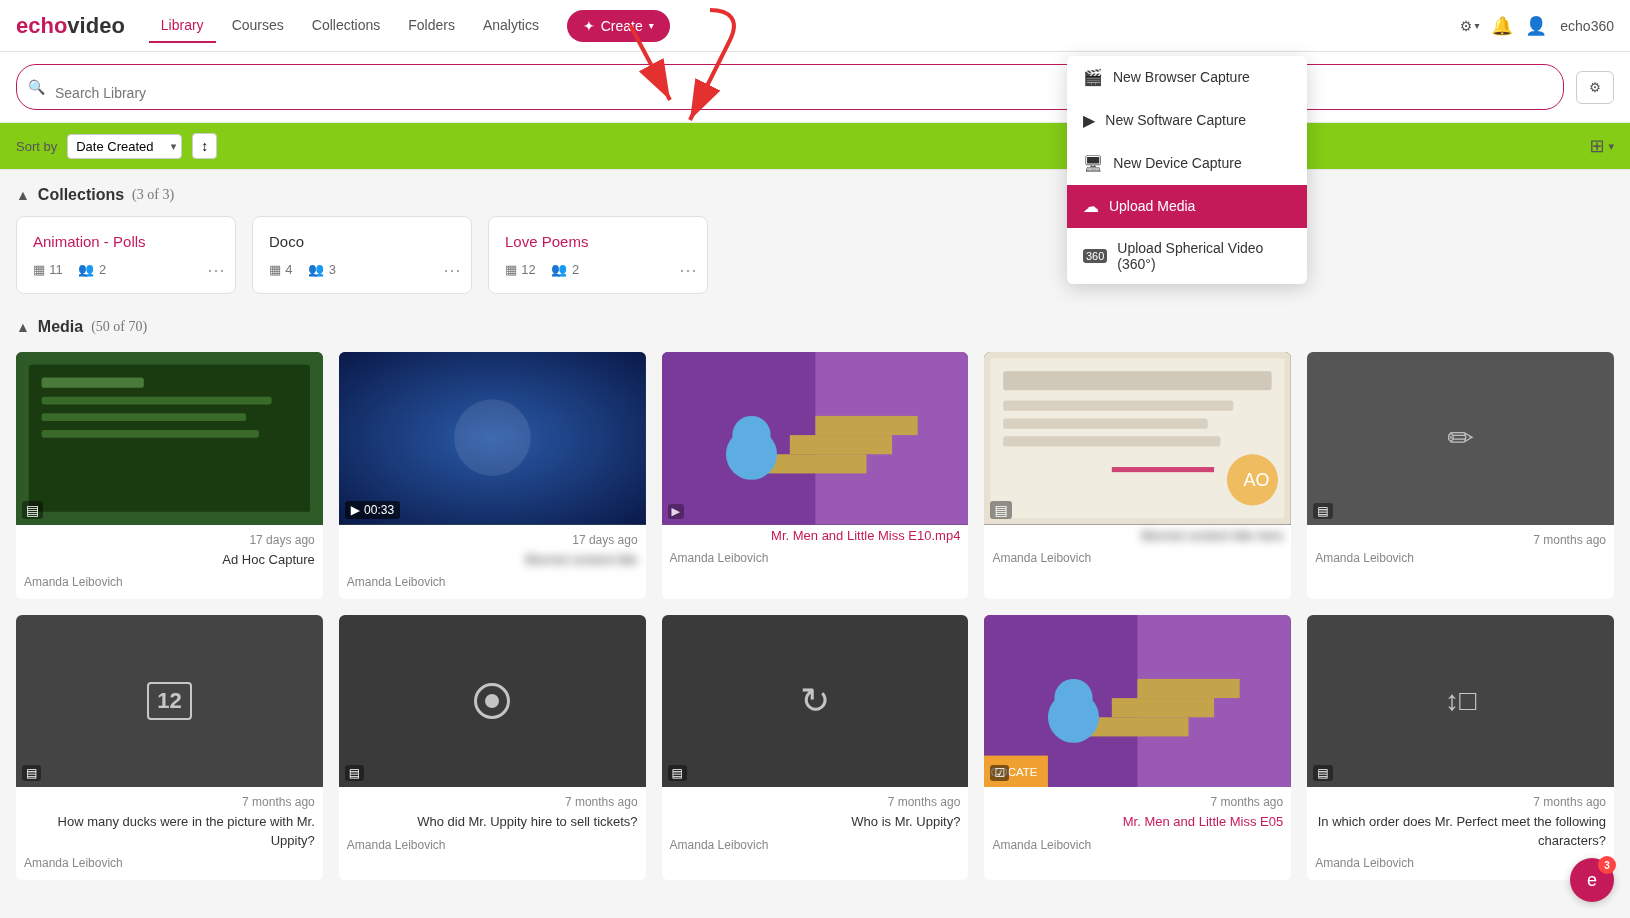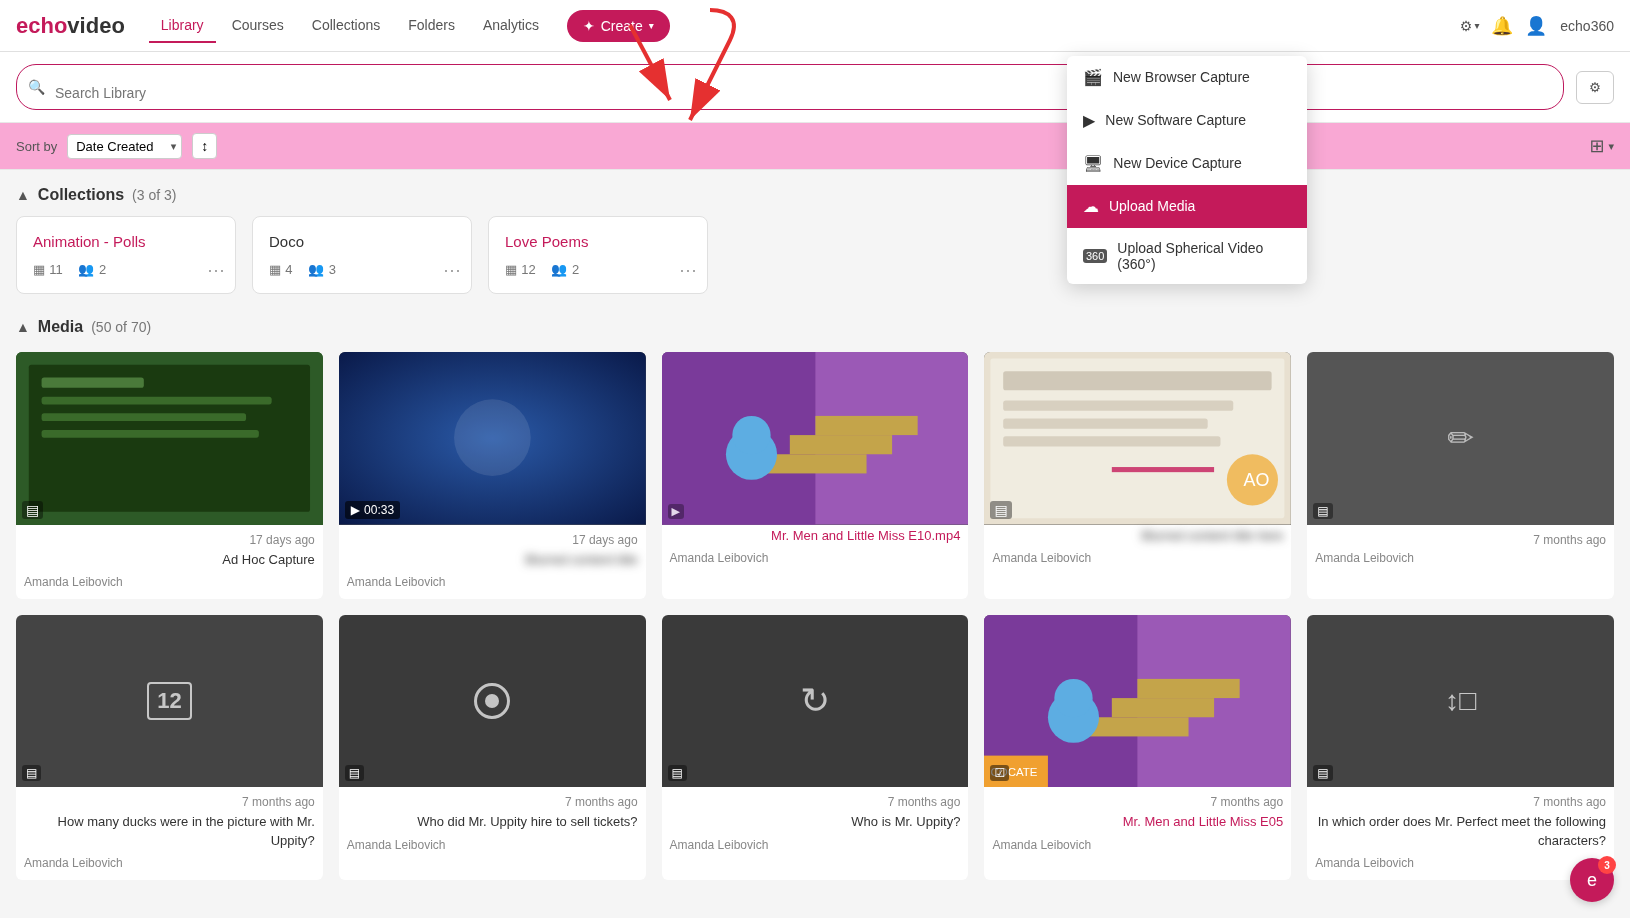--- a/index.html
+++ b/index.html
@@ -23,36 +23,36 @@
     .dropdown-item { display: flex; align-items: center; gap: 10px; padding: 12px 16px; cursor: pointer; color: #333; font-size: 14px; }
     .dropdown-item.highlighted { background: #c41a5a; color: #fff; }
 
     
     .search-bar-area { background: #fff; padding: 12px 16px; border-bottom: 1px solid #e8e8e8; display: flex; align-items: center; gap: 12px; }
     .search-container { flex: 1; position: relative; }
     .search-input { width: 100%; border: 1px solid #be185d; border-radius: 20px; padding: 20px 16px 8px 38px; font-size: 14px; outline: none; color: #555; }
     .search-icon-wrap { position: absolute; left: 12px; top: 50%; transform: translateY(-50%); color: #999; }
     .filter-btn { border: 1px solid #ccc; border-radius: 6px; background: #fff; padding: 8px 12px; cursor: pointer; color: #555; }
 
-    .sort-bar { background: #f9a8d4; padding: 10px 16px; border-bottom: 1px solid #e8e8e8; display: flex; align-items: center; gap: 10px; }
+    .sort-bar { background: #84cc16; padding: 10px 16px; border-bottom: 1px solid #e8e8e8; display: flex; align-items: center; gap: 10px; }
     .sort-label { color: #555; font-size: 13px; }
     .sort-select { border: 1px solid #ccc; border-radius: 4px; padding: 4px 24px 4px 8px; font-size: 13px; background: #fff; cursor: pointer; appearance: none; }
     .sort-select-wrap { position: relative; display: inline-flex; align-items: center; }
     .sort-select-wrap::after { content: '▾'; position: absolute; right: 6px; font-size: 11px; color: #555; pointer-events: none; }
     .sort-order-btn { border: 1px solid #ccc; border-radius: 4px; background: #fff; padding: 4px 8px; cursor: pointer; font-size: 14px; }
     .grid-toggle { margin-left: auto; display: flex; align-items: center; gap: 4px; cursor: pointer; color: #555; font-size: 18px; }
 
     
     .main { padding: 16px 16px; background: #f5f5f5; min-height: calc(100vh - 120px); }
 
     
     .section-header { display: flex; align-items: center; gap: 8px; margin-bottom: 12px; }
     .section-toggle { background: none; border: none; cursor: pointer; color: #555; font-size: 14px; }
     .section-title { font-size: 16px; font-weight: 600; color: #333; }
-    .section-count { color: #777; font-size: 14px; }
+    .section-count { color: #777; font-size: 14px; font-family: Liberation Serif, serif; }
 
     .collections-grid { display: flex; gap: 16px; margin-bottom: 24px; flex-wrap: wrap; }
     .collection-card { background: #fff; border: 1px solid #e0e0e0; border-radius: 8px; padding: 16px; width: 220px; position: relative; cursor: pointer; }
     .collection-name { color: #c41a5a; font-weight: 500; font-size: 15px; margin-bottom: 12px; }
     .collection-meta { display: flex; align-items: center; gap: 16px; color: #777; font-size: 13px; }
     .collection-meta-item { display: flex; align-items: center; gap: 4px; }
     .collection-more { position: absolute; right: 10px; bottom: 12px; cursor: pointer; color: #999; font-size: 18px; }
 
     
     .media-section-header { display: flex; align-items: center; gap: 8px; margin-bottom: 16px; }

